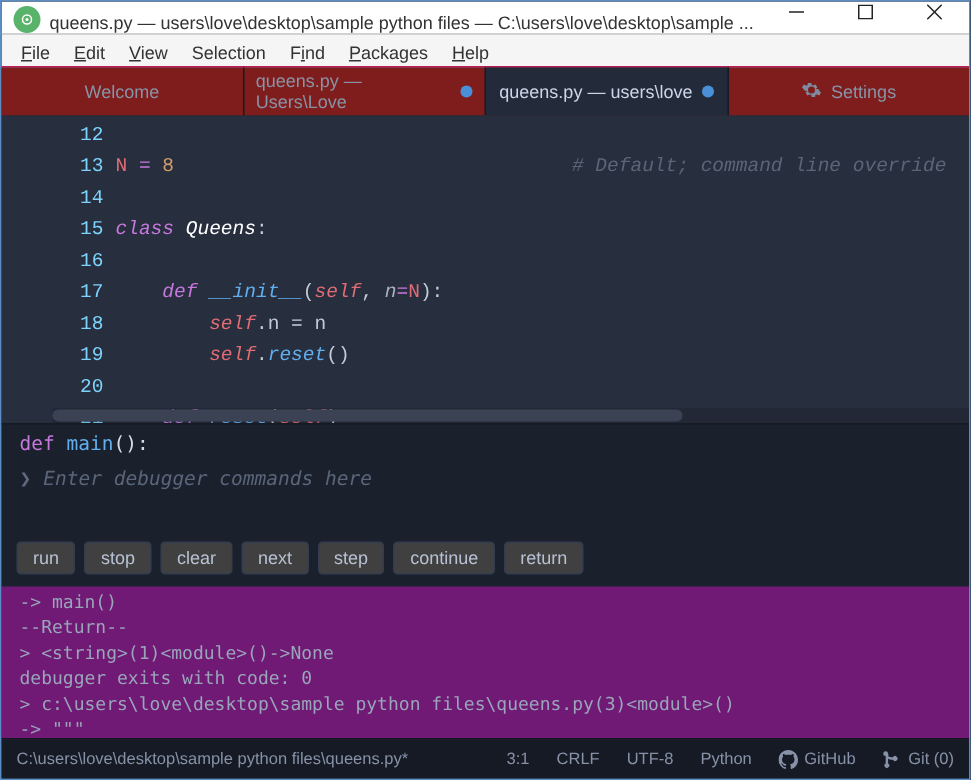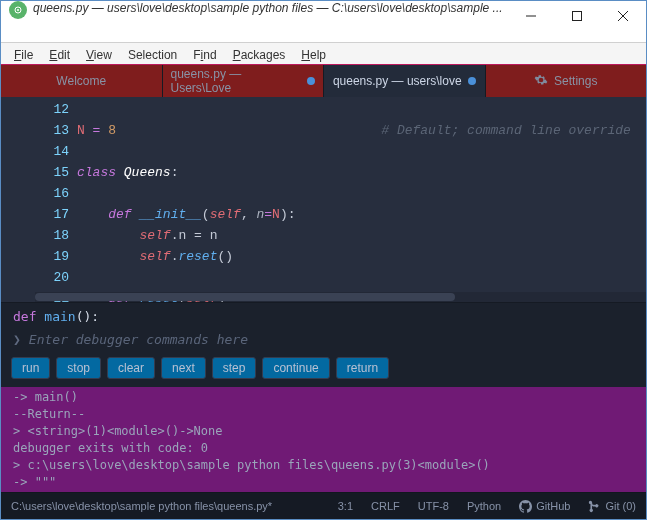--- a/index.html
+++ b/index.html
@@ -1,20 +1,20 @@
 <!DOCTYPE html>
 <html><head>
 <meta charset="utf-8">
 <style>
   * { box-sizing: border-box; margin: 0; padding: 0; }
   html, body { width: 647px; height: 520px; overflow: hidden; font-family: "Segoe UI", Arial, sans-serif; }
   body { background: #1e2430; color: #bbc4d4; font-size: 13px; display: flex; flex-direction: column; border: 1px solid #5a8dc4; }
 
   
-  .titlebar { height: 42px; background: #fff; display: flex; align-items: flex-start; border-bottom: 1px solid #d0d0d0; font-style: italic; }
+  .titlebar { height: 22px; background: #fff; display: flex; align-items: flex-end; border-bottom: 1px solid #d0d0d0; }
   .titlebar .icon { width: 18px; height: 18px; margin: 0 6px 0 8px; border-radius: 50%; background: #59b36a; display:flex;align-items:center;justify-content:center;}
   .titlebar .title { flex: 1; color: #333; font-size: 12px; white-space: nowrap; overflow: hidden; text-overflow: ellipsis; }
   .titlebar .winbtns { display: flex; }
   .winbtn { width: 46px; height: 29px; display:flex; align-items:center; justify-content:center; color:#222; }
 
   
   .menubar { height: 22px; background: #f5f5f5; display:flex; align-items:flex-end; padding: 0 6px; gap: 2px; border-bottom: 1px solid #be185d; color:#333; font-size: 12px;}
   .menuitem { padding: 2px 7px; border-radius: 2px; }
   .menuitem u { text-decoration: underline; }
 
@@ -50,21 +50,21 @@
   .ctxline .fn { font-style: normal; color:#61afef; }
 
   
   .dbgprompt { background:#1b212c; display:flex; align-items:center; padding: 6px 12px; font-family: Consolas, monospace; }
   .dbgprompt .gt { color:#5f6a80; margin-right:8px; }
   .dbgprompt input { flex:1; background:transparent; border:none; outline:none; color:#bac3d4; font-family:inherit; font-size:13px; }
   .dbgprompt input::placeholder { color:#5a657a; font-style:italic; }
 
   
   .dbgbtns { background:#1b212c; display:flex; gap:6px; padding: 4px 10px 8px; }
-  .dbgbtn { background:#0369a1; color:#b8c1d3; border:1px solid #343c4f; border-radius:3px; padding:3px 10px; font-size:12px; cursor:pointer; }
+  .dbgbtn { background:#404040; color:#b8c1d3; border:1px solid #343c4f; border-radius:3px; padding:3px 10px; font-size:12px; cursor:pointer;margin-top:24px; }
 
   
   .dbgout { flex:1; background:#701a75; font-family: Consolas, monospace; font-size:12px; color:#9aa5ba; padding: 2px 12px 6px; line-height:17px; overflow:hidden; border-bottom:1px solid #12161f;}
 
   
   .statusbar { height:26px; background:#151a24; display:flex; align-items:center; color:#8792a8; font-size:11px; padding: 0 10px; gap:18px; }
   .statusbar .grow { flex:1; }
   .statusbar .seg { display:flex; align-items:center; gap:4px; }
   .statusbar svg { width:13px; height:13px; fill:#8792a8; }
 </style>

